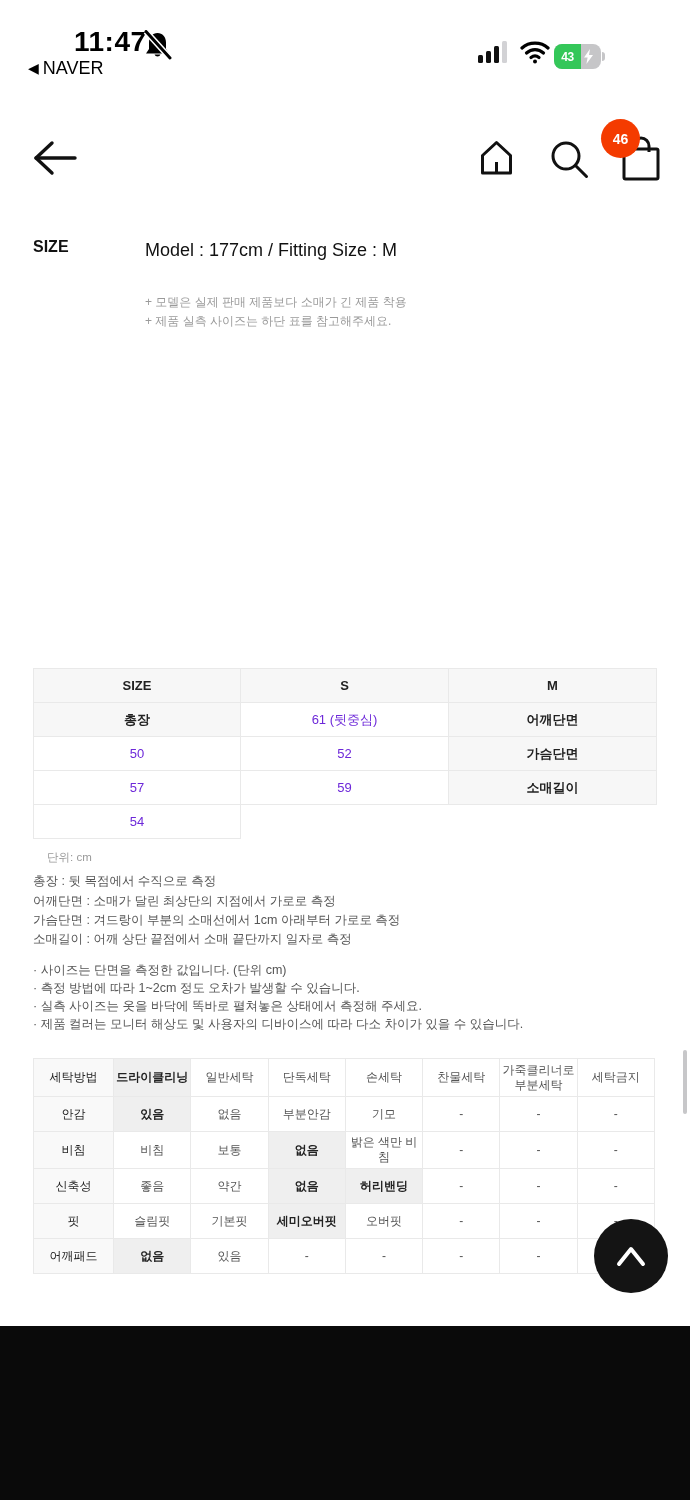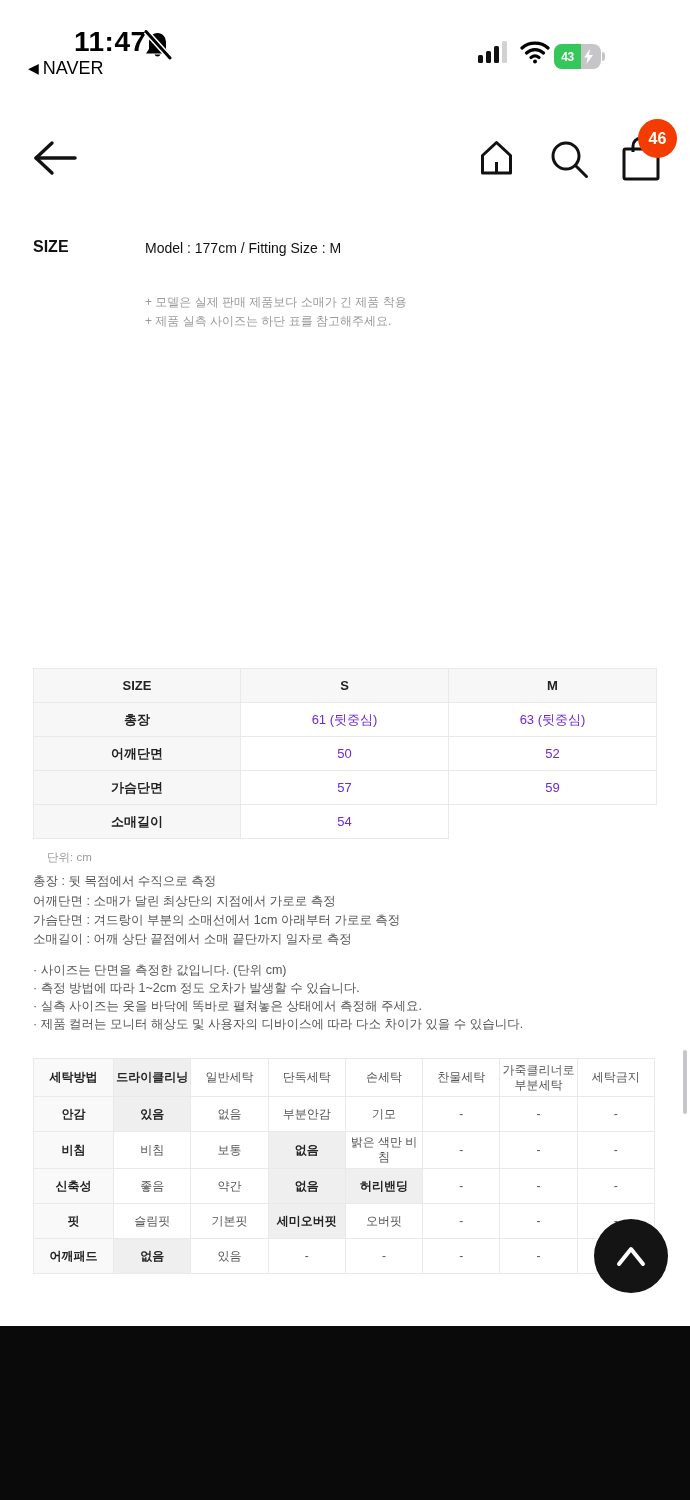--- a/index.html
+++ b/index.html
@@ -19,27 +19,27 @@
   .battery .green { position:absolute; left:0; top:0; width:27px; height:25px; background:#34c759; color:#fff;
                     font-size:12px; font-weight:700; display:flex; align-items:center; justify-content:center; letter-spacing:-.5px; }
   .battery .bolt { position:absolute; left:29px; top:5px; }
   .battery .nub { position:absolute; left:48px; top:8px; width:3px; height:9px; background:#c6c6c8; border-radius:0 3px 3px 0; }
 
   
   .back-arrow { position:absolute; left:31px; top:138px; cursor:pointer; }
   .home-btn { position:absolute; left:479px; top:139px; cursor:pointer; }
   .search-btn { position:absolute; left:549px; top:139px; cursor:pointer; }
   .bag-btn { position:absolute; left:620px; top:136px; cursor:pointer; }
-  .cart-badge { position:absolute; left:638px; top:119px; width:39px; height:39px; border-radius:50%;
-                background:#f43b00; color:#fff; font-size:16px; font-weight:700;
+  .cart-badge { position:absolute; left:601px; top:119px; width:39px; height:39px; border-radius:50%;
+                background:#f43b00; color:#fff; font-size:14px; font-weight:700;
                 display:flex; align-items:center; justify-content:center; }
 
   
   .size-heading { position:absolute; left:33px; top:238px; font-size:16px; font-weight:700; color:#111; }
-  .model-info { position:absolute; left:145px; top:240px; font-size:14px; color:#111; }
+  .model-info { position:absolute; left:145px; top:240px; font-size:18px; color:#111; }
   .size-note { position:absolute; left:145px; font-size:12px; color:#9a9a9a; }
   .size-note.n0 { top:294px; }
   .size-note.n1 { top:313px; }
 
   
   .size-table { position:absolute; left:33px; top:668px; width:624px;
                 display:grid; grid-template-columns:207px 1fr 1fr;
                 border-top:1px solid #e9e9e9; border-left:1px solid #e9e9e9; }
   .st-cell { min-height:34px; display:flex; align-items:center; justify-content:center;
              border-right:1px solid #e9e9e9; border-bottom:1px solid #e9e9e9;
@@ -54,21 +54,21 @@
   .b0{top:962px} .b1{top:980px} .b2{top:998px} .b3{top:1016px}
 
   
   .care-table { position:absolute; left:33px; top:1058px; width:622px;
                 display:grid; grid-template-columns:80px repeat(7,1fr);
                 border-top:1px solid #e9e9e9; border-left:1px solid #e9e9e9; }
   .ct-cell { min-height:35px; display:flex; align-items:center; justify-content:center; text-align:center;
              border-right:1px solid #e9e9e9; border-bottom:1px solid #e9e9e9;
              font-size:12px; color:#555; background:#fff; padding:3px 2px; line-height:1.25; }
   .ct-cell.row0 { min-height:38px; }
-  .ct-cell.first { background:#f9f9f9; font-weight:700; color:#222; }
+  .ct-cell.first { background:#f9f9f9; font-weight:400; color:#222; }
   .ct-cell.hl { background:#efefef; font-weight:700; color:#222; }
 
   .scrollbar { position:absolute; right:3px; top:1050px; width:4px; height:64px; background:#c7c7c9; border-radius:2px; }
 
   
   .top-btn { position:absolute; left:594px; top:1219px; width:74px; height:74px; border-radius:50%;
              background:#141414; display:flex; align-items:center; justify-content:center; cursor:pointer; z-index:5; }
 
   
   .bottom-bar { position:absolute; left:0; top:1326px; width:690px; height:174px; background:#0a0a0a; z-index:4; }
@@ -153,21 +153,20 @@
   <div class="model-info">Model : 177cm / Fitting Size : M</div>
   <div class="size-note n1">+ 제품 실측 사이즈는 하단 표를 참고해주세요.</div>
   <div class="size-note n0">+ 모델은 실제 판매 제품보다 소매가 긴 제품 착용</div>
 
   <div class="size-table">
       <div class="st-cell head first">SIZE</div>
       <div class="st-cell head">S</div>
       <div class="st-cell head">M</div>
       <div class="st-cell first">총장</div>
       <div class="st-cell">61 (뒷중심)</div>
-      <div class="st-cell">63 (뒷중심)</div>
       <div class="st-cell first">어깨단면</div>
       <div class="st-cell">50</div>
       <div class="st-cell">52</div>
       <div class="st-cell first">가슴단면</div>
       <div class="st-cell">57</div>
       <div class="st-cell">59</div>
       <div class="st-cell first">소매길이</div>
       <div class="st-cell">54</div>
     </div>
   <div class="unit-note">단위: cm</div>

